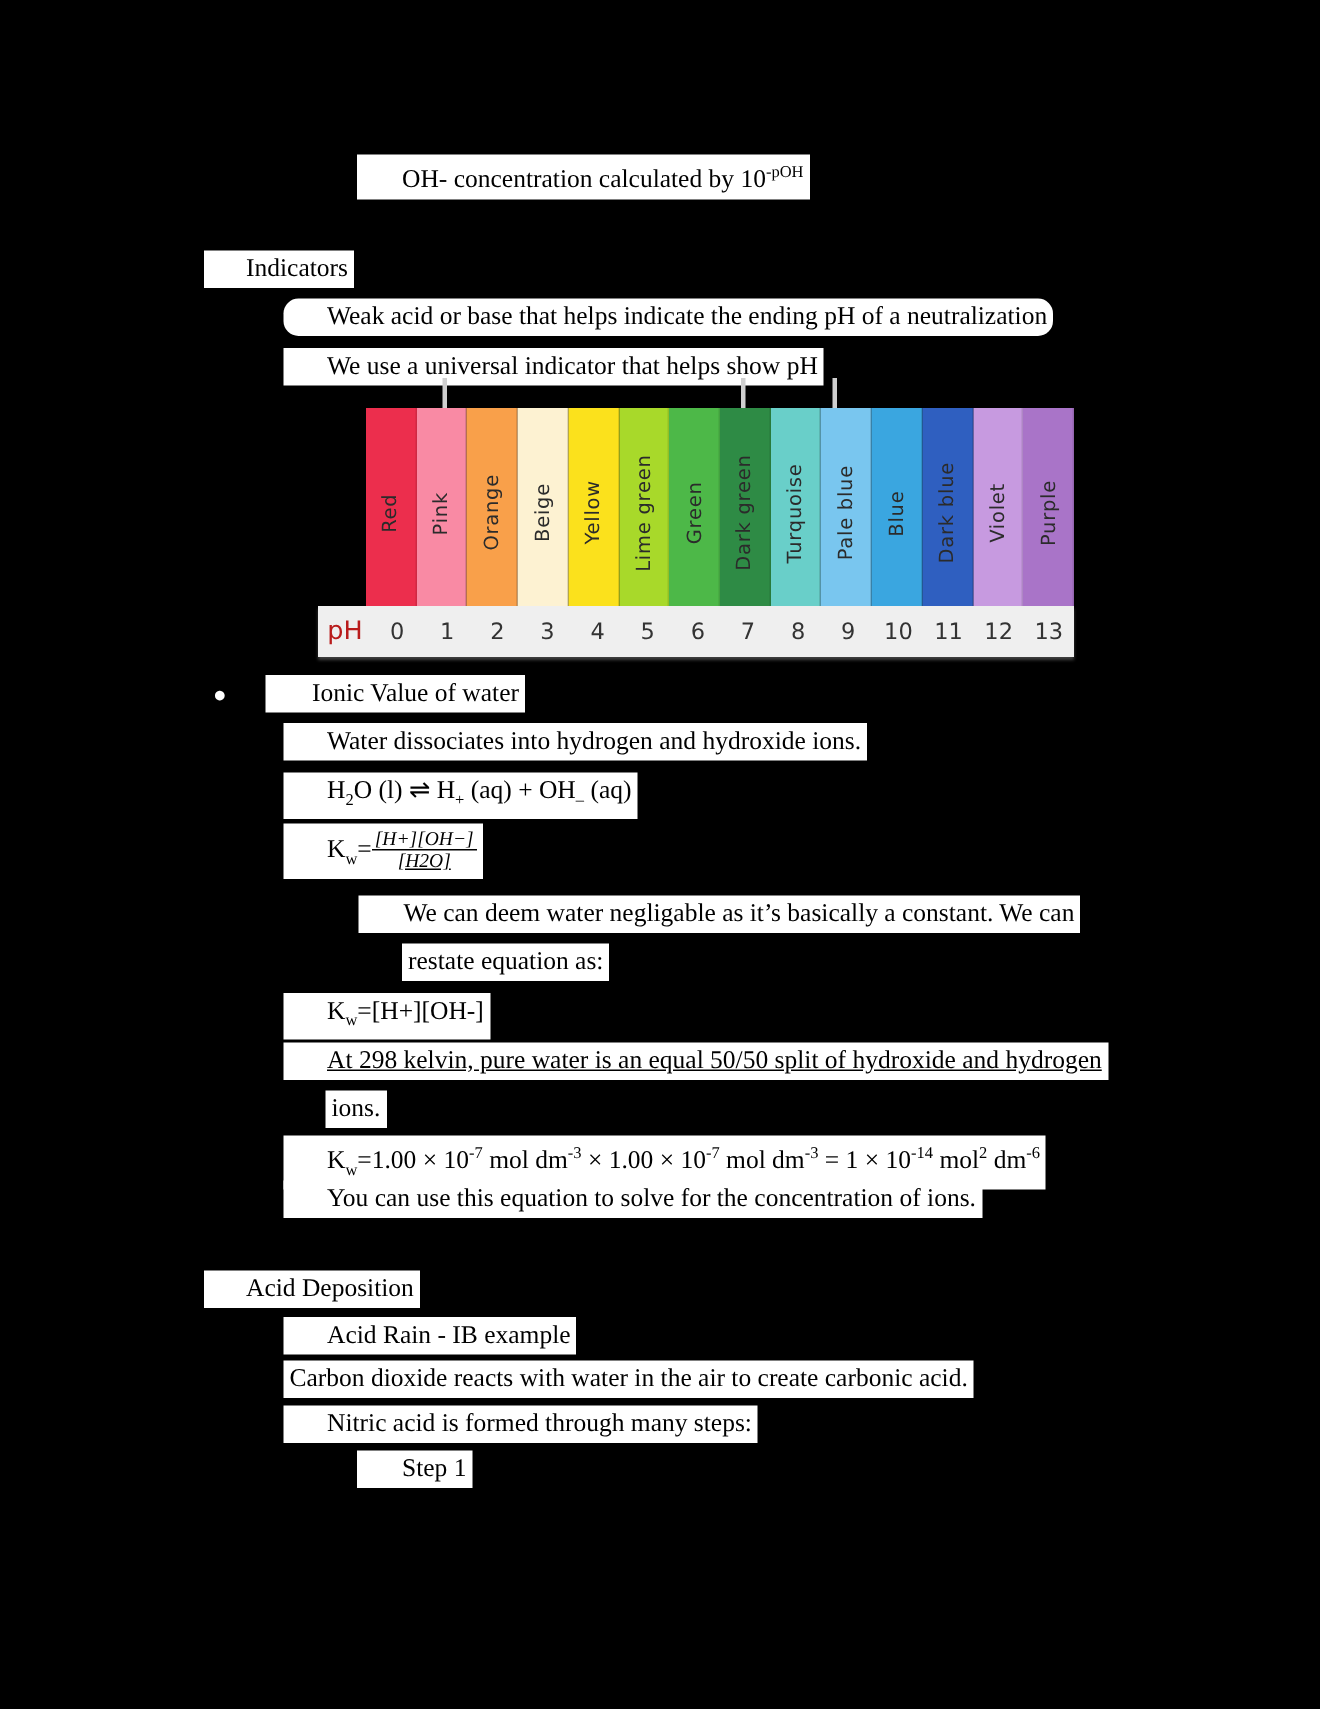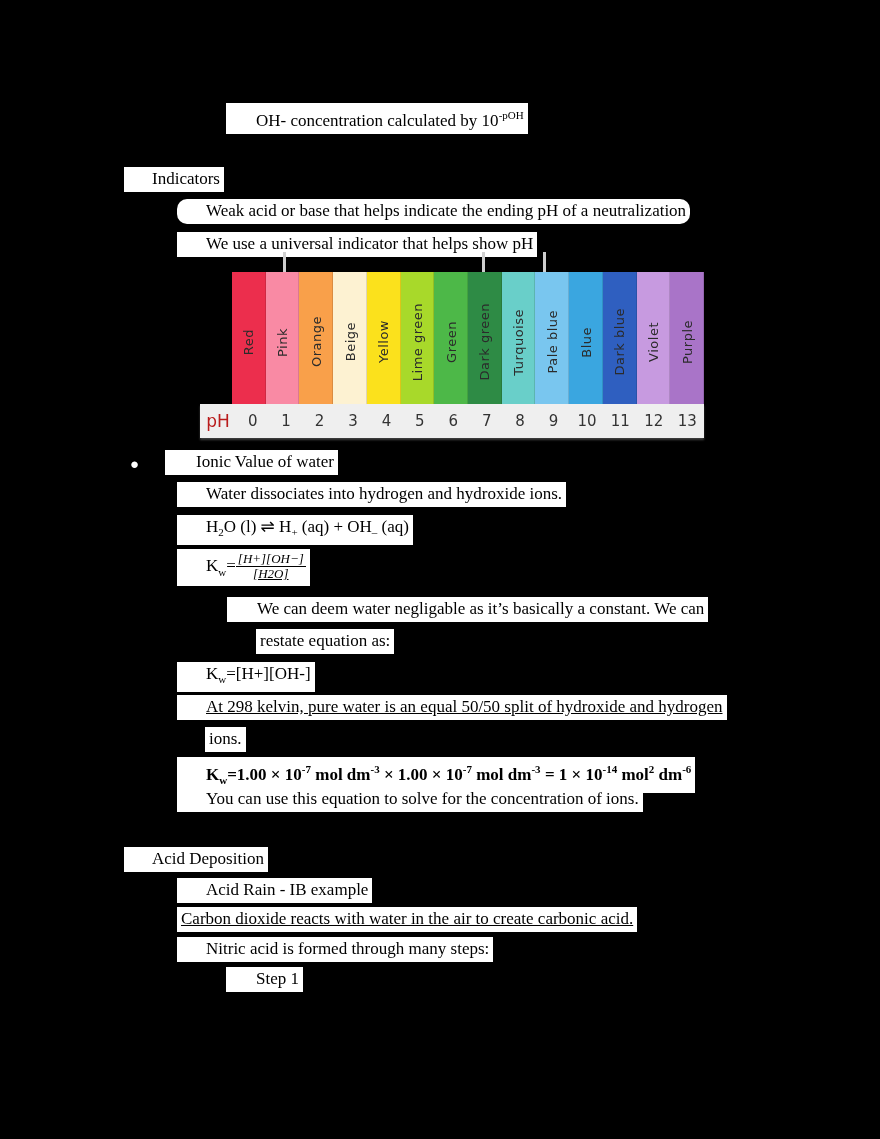--- a/index.html
+++ b/index.html
@@ -1,21 +1,21 @@
 <!DOCTYPE html>
 <html><head>
 <meta charset="utf-8">
 <style>
   html,body{margin:0;padding:0;background:#000;}
   body{
     width:880px;height:1139px;position:relative;
     font-family:"Liberation Serif", serif;
     color:#000;
   }
-  .page{position:absolute;left:0;top:0;width:744px;height:1139px;}
+  .page{position:absolute;left:12px;top:0;width:744px;height:1139px;}
 
   
   .tline{
     position:absolute;
     background:#ffffff;
     color:#000;
     font-size:17px;
     line-height:22px;
     white-space:nowrap;
     padding:1px 4px 2px 4px;
@@ -204,41 +204,41 @@
 
   <span class="bul b2" style="left:186px;top:698px;"></span>
   <div class="tline" style="left:177px;top:695px;padding-left:29px;text-decoration:underline;">
     <span>At 298 kelvin, pure water is an equal 50/50 split of hydroxide and hydrogen</span>
   </div>
   <div class="tline" style="left:205px;top:727px;">
     <span>ions.</span>
   </div>
 
   <span class="bul b2" style="left:186px;top:760px;"></span>
-  <div class="tline" style="left:177px;top:757px;padding-left:29px;font-weight:bold;">
+  <div class="tline" style="left:177px;top:757px;padding-left:29px;">
     <span>K</span><span class="sub">w</span><span>=1.00 × 10</span><span class="sup">-7</span><span> mol dm</span><span class="sup">-3</span><span> × 1.00 × 10</span><span class="sup">-7</span><span> mol dm</span><span class="sup">-3</span><span> = 1 × 10</span><span class="sup">-14</span><span> mol</span><span class="sup">2</span><span> dm</span><span class="sup">-6</span>
   </div>
 
   <span class="bul b2" style="left:186px;top:790px;"></span>
   <div class="tline" style="left:177px;top:787px;padding-left:29px;">
     <span>You can use this equation to solve for the concentration of ions.</span>
   </div>
 
   <span class="bul b1" style="left:130px;top:850px;"></span>
   <div class="tline lvl1" style="left:124px;top:847px;padding-left:28px;">
     <span>Acid Deposition</span>
   </div>
 
   <span class="bul b2" style="left:186px;top:881px;"></span>
   <div class="tline" style="left:177px;top:878px;padding-left:29px;">
     <span>Acid Rain - IB example</span>
   </div>
 
   <span class="bul b2" style="left:186px;top:910px;"></span>
-  <div class="tline" style="left:177px;top:907px;text-decoration:underline;">
+  <div class="tline" style="left:177px;top:907px;">
     <span>Carbon dioxide reacts with water in the air to create carbonic acid.</span>
   </div>
 
   <span class="bul b2" style="left:186px;top:940px;"></span>
   <div class="tline" style="left:177px;top:937px;padding-left:29px;">
     <span>Nitric acid is formed through many steps:</span>
   </div>
 
   <span class="bul b3" style="left:232px;top:970px;"></span>
   <div class="tline" style="left:226px;top:967px;padding-left:30px;">

